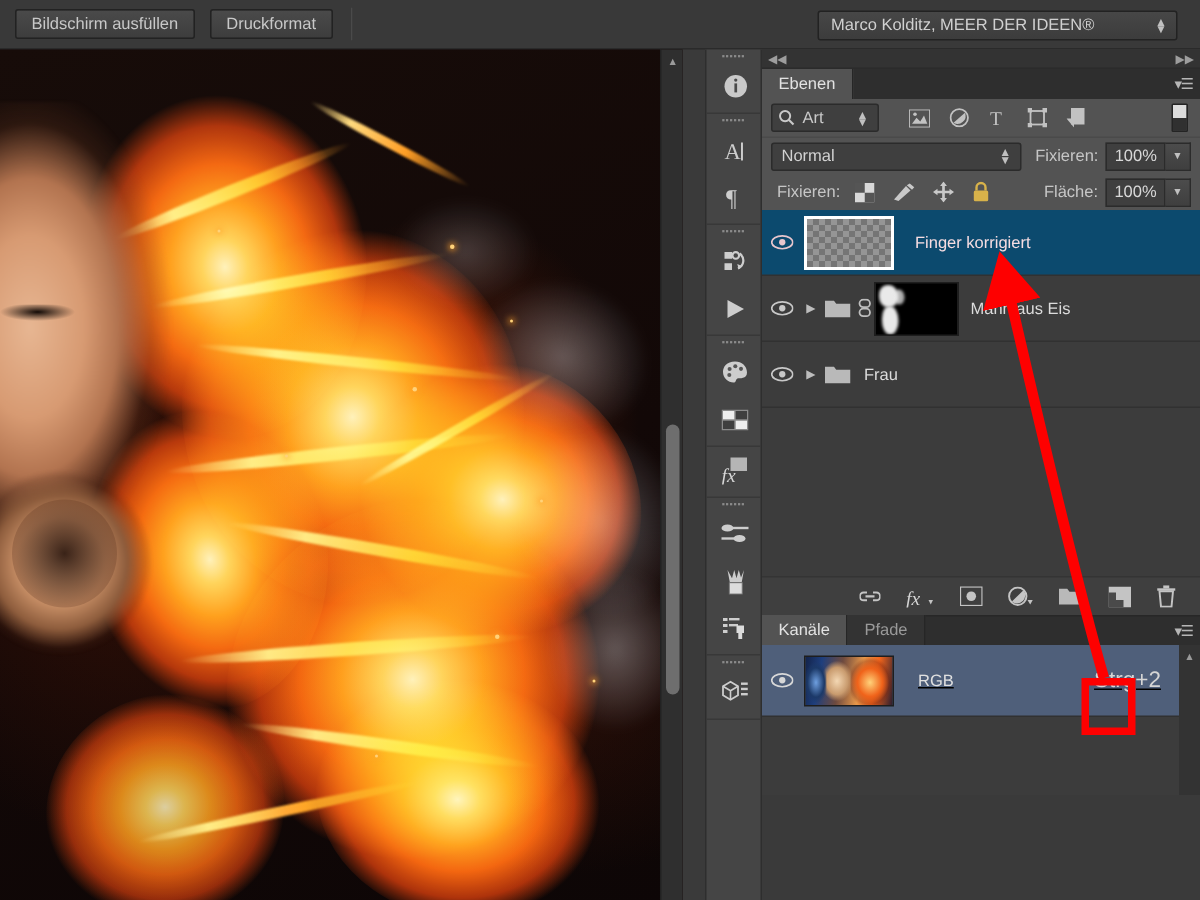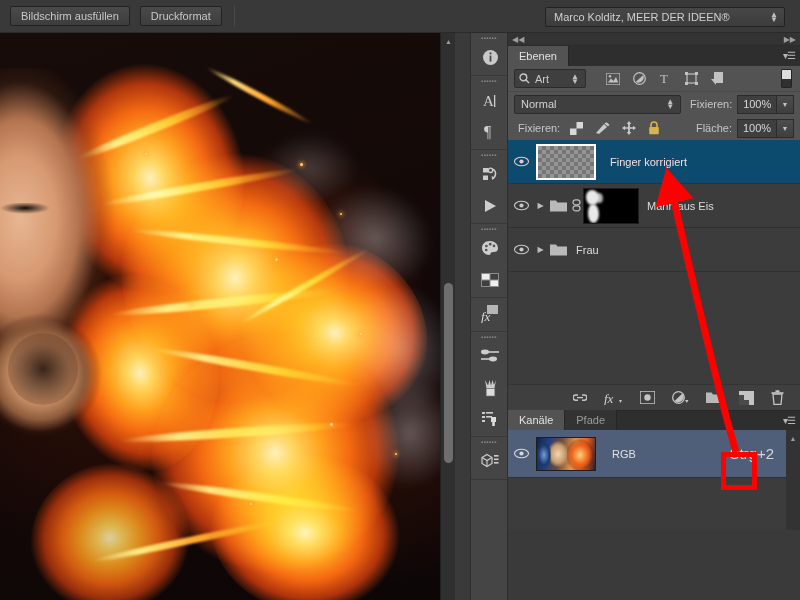--- a/index.html
+++ b/index.html
@@ -668,21 +668,21 @@
           </svg>
       </div>
     </div>
 
     <div class="ch-tab-strip">
       <div class="p-tab active">Kanäle</div>
       <div class="p-tab">Pfade</div>
       <div class="panel-menu">▾☰</div>
     </div>
 
-    <div class="ch-list" style="height:100px;">
+    <div class="ch-list" style="height:100px;text-decoration:underline;">
       <div class="ch-row">
         <div class="eye-cell">
           <svg width="15" height="11" viewBox="0 0 15 11">
               <ellipse cx="7.5" cy="5.5" rx="7" ry="4.3" fill="none" stroke="#d8d8d8" stroke-width="1.1"></ellipse>
               <circle cx="7.5" cy="5.5" r="2.1" fill="#d8d8d8"></circle>
             </svg>
         </div>
         <div class="ch-thumb" style="background:linear-gradient(100deg,#13234a 0%,#1f3f7d 18%,#6e4a3e 40%,#e8984a 62%,#f2651c 78%,#2b1d2e 100%);">
           <div style="position:absolute;left:10px;top:2px;width:24px;height:30px;background:radial-gradient(ellipse 12px 15px at 11px 14px,#f3d7b3,#c99b6e 60%,transparent 90%);"></div>
           <div style="position:absolute;left:0;top:3px;width:14px;height:28px;background:radial-gradient(ellipse 8px 14px at 7px 14px,#6e9fe0,#1c3968 70%,transparent);"></div>

